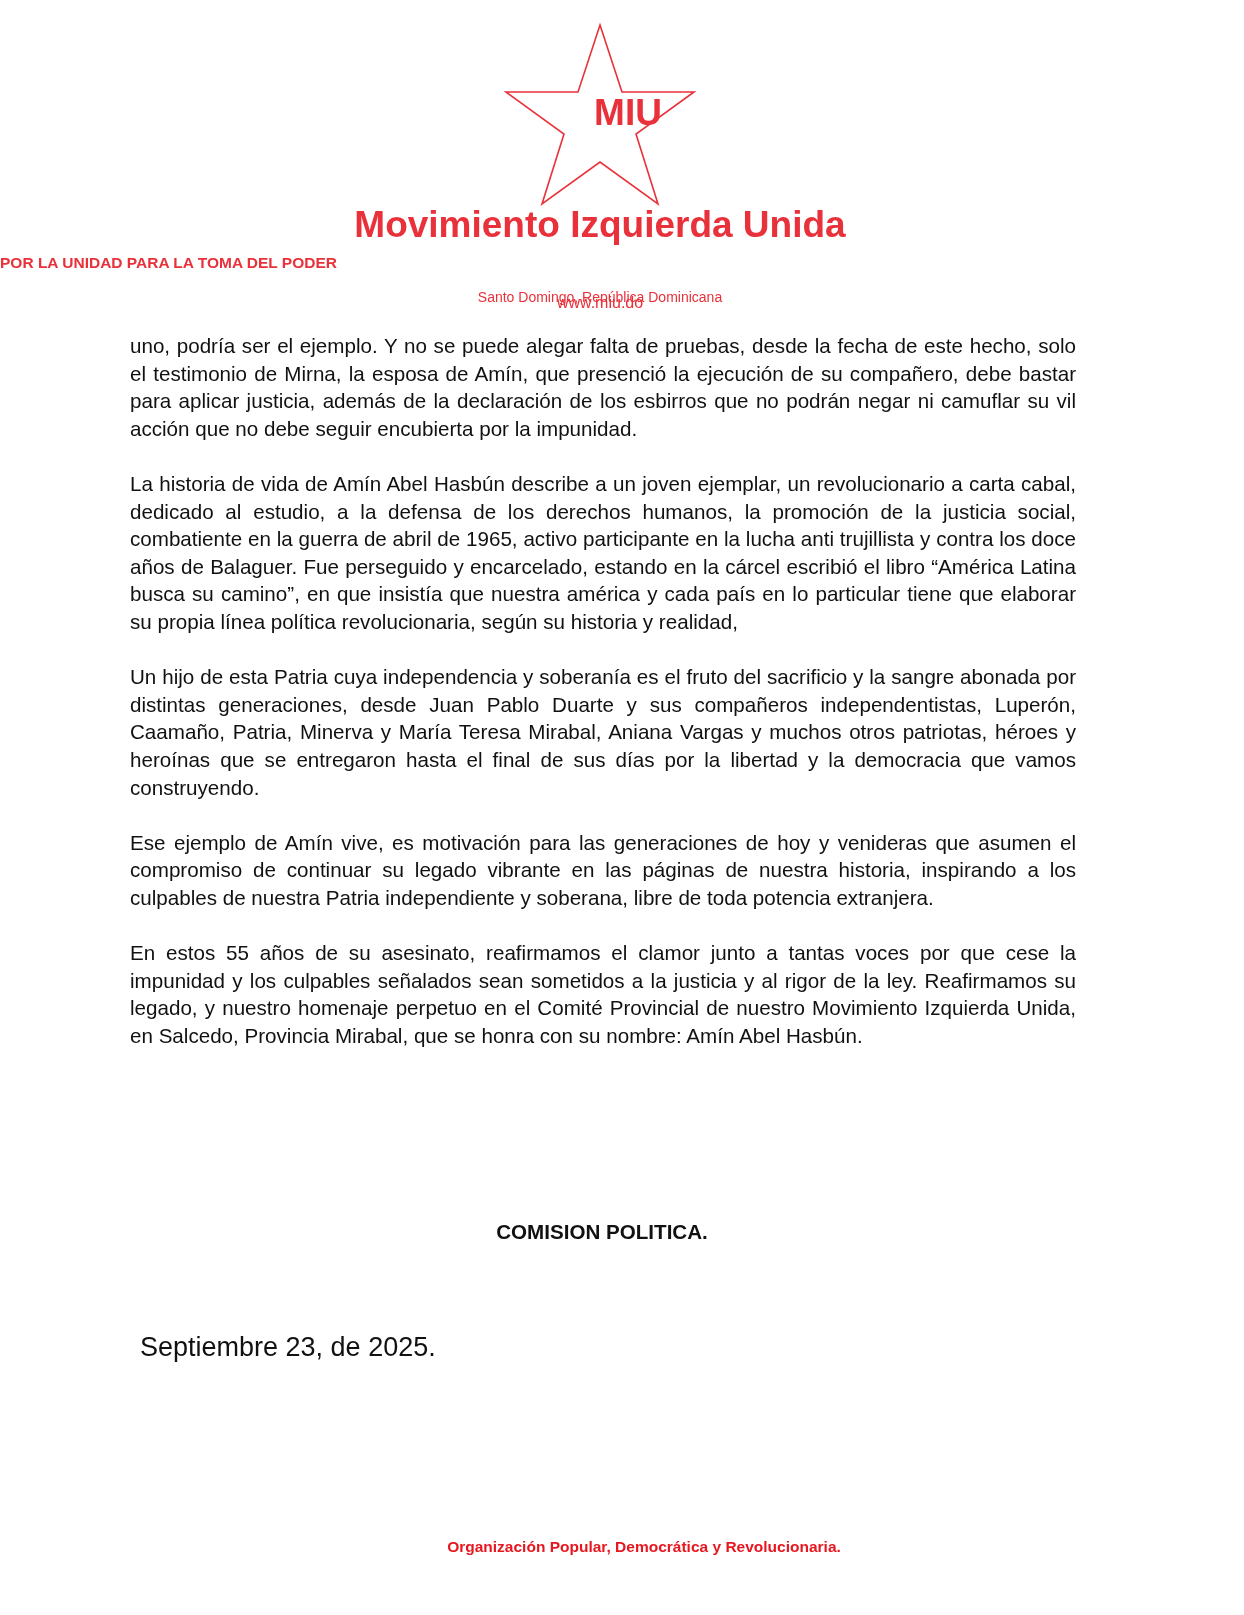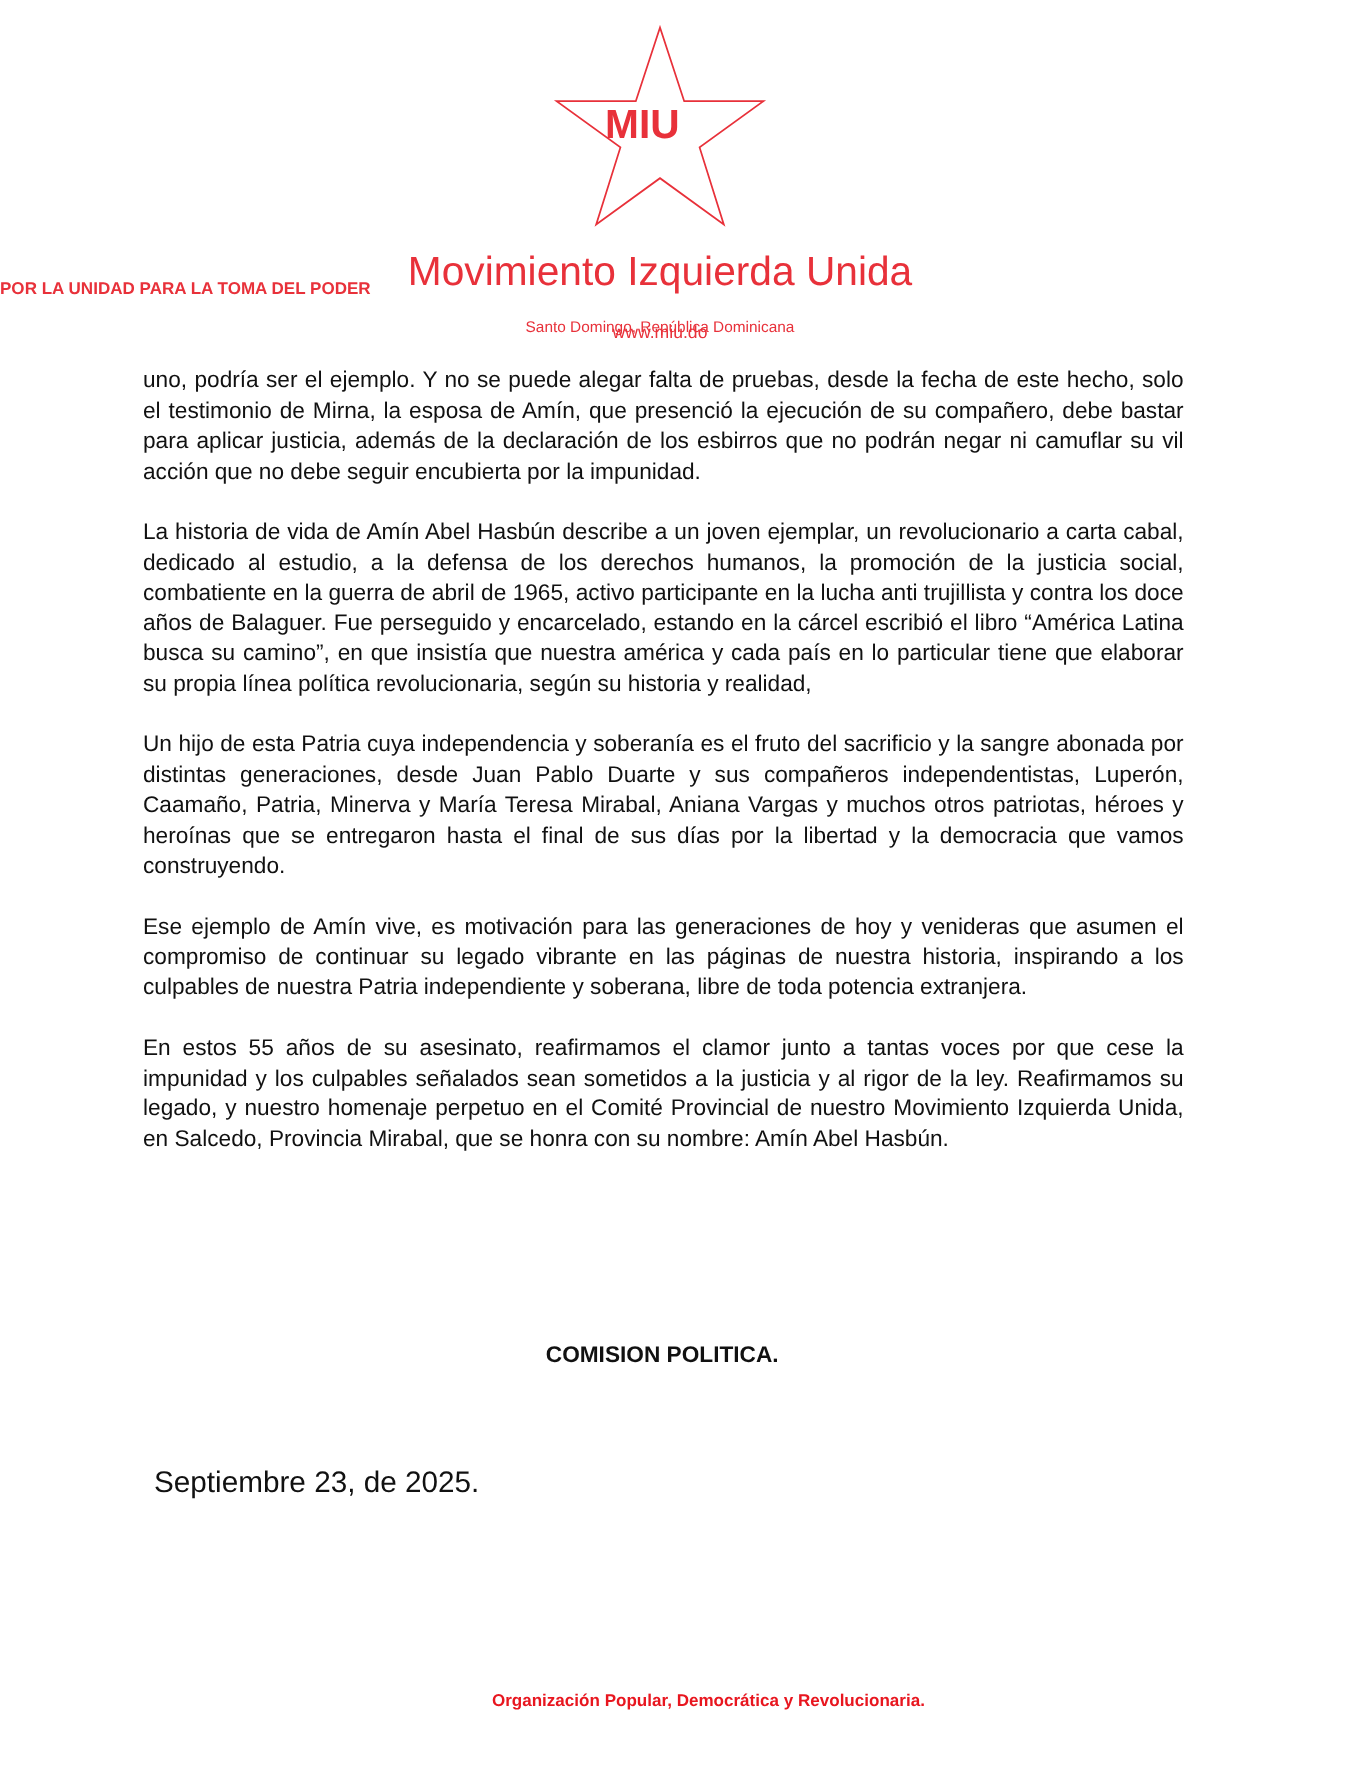--- a/index.html
+++ b/index.html
@@ -23,39 +23,38 @@
     }
     .logo-star {
       position: absolute;
       left: 500px;
       top: 22px;
       width: 200px;
       height: 190px;
     }
     .logo-abbrev {
       position: absolute;
-      left: 484px;
+      left: 528px;
       top: 92px;
       width: 200px;
       text-align: center;
       font-size: 37px;
       font-weight: bold;
       color: #e8313a;
       letter-spacing: 0px;
     }
     .org-name {
       position: absolute;
       left: 0;
       top: 204px;
       width: 1200px;
       text-align: center;
       font-size: 37px;
-      font-weight: normal;
+      font-weight: bold;
       color: #e8313a;
-      margin-top: 22px;
     }
     .org-motto {
       position: absolute;
       left: 0;
       top: 254px;
       width: 1200px;
       text-align: left;
       font-size: 15.5px;
       font-weight: bold;
       color: #e8313a;

